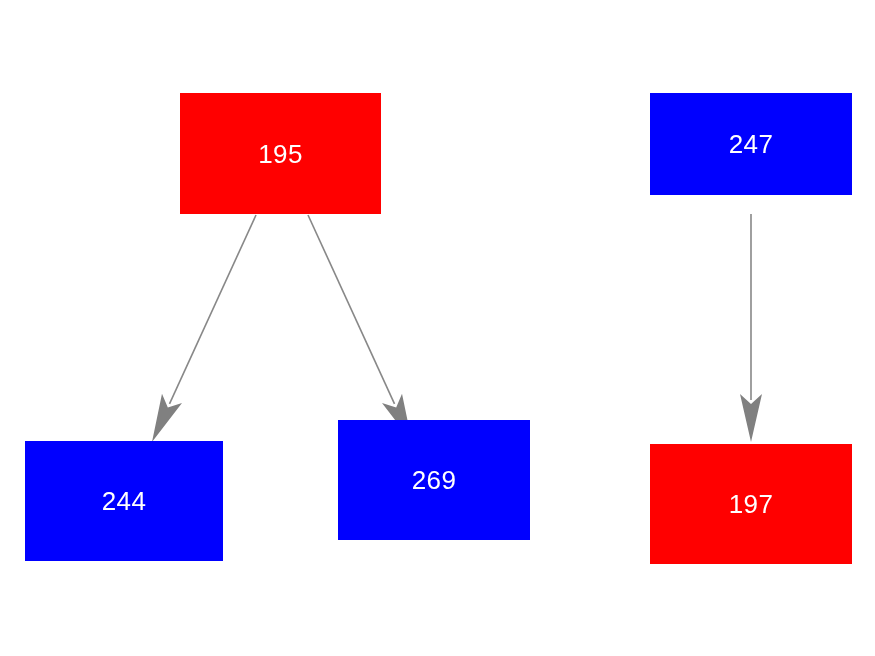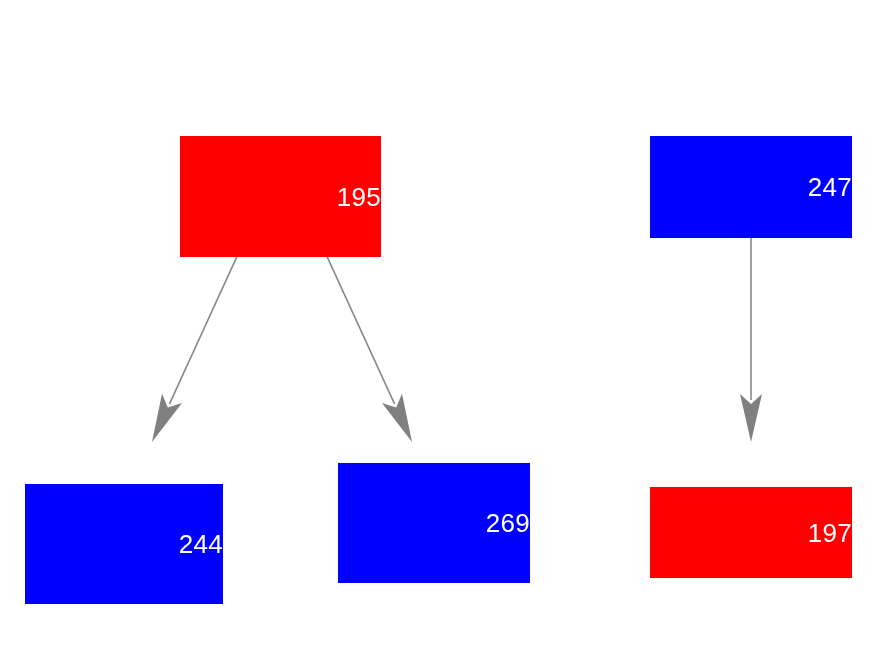--- a/index.html
+++ b/index.html
@@ -23,23 +23,22 @@
     left: 0;
     top: 0;
     width: 875px;
     height: 656px;
     pointer-events: none;
   }
   .node {
     position: absolute;
     display: flex;
     align-items: center;
-    justify-content: flex-end;
+    justify-content: center;
     box-sizing: border-box;
-    margin-top: 43px;
   }
   .node-label {
     color: #ffffff;
     font-family: "Liberation Sans", sans-serif;
     font-size: 26px;
     line-height: 1;
     letter-spacing: 0.3px;
     user-select: none;
   }
 </style>
@@ -72,17 +71,17 @@
   </div>
 
   <div class="node" style="left:25px; top:441px; width:198px; height:120px; background:#0000ff;">
     <span class="node-label">244</span>
   </div>
 
   <div class="node" style="left:338px; top:420px; width:192px; height:120px; background:#0000ff;">
     <span class="node-label">269</span>
   </div>
 
-  <div class="node" style="left:650px; top:444px; width:202px; height:91px; background:#ff0000;">
+  <div class="node" style="left:650px; top:444px; width:202px; height:120px; background:#ff0000;">
     <span class="node-label">197</span>
   </div>
 
 </div>
 
 </body></html>

